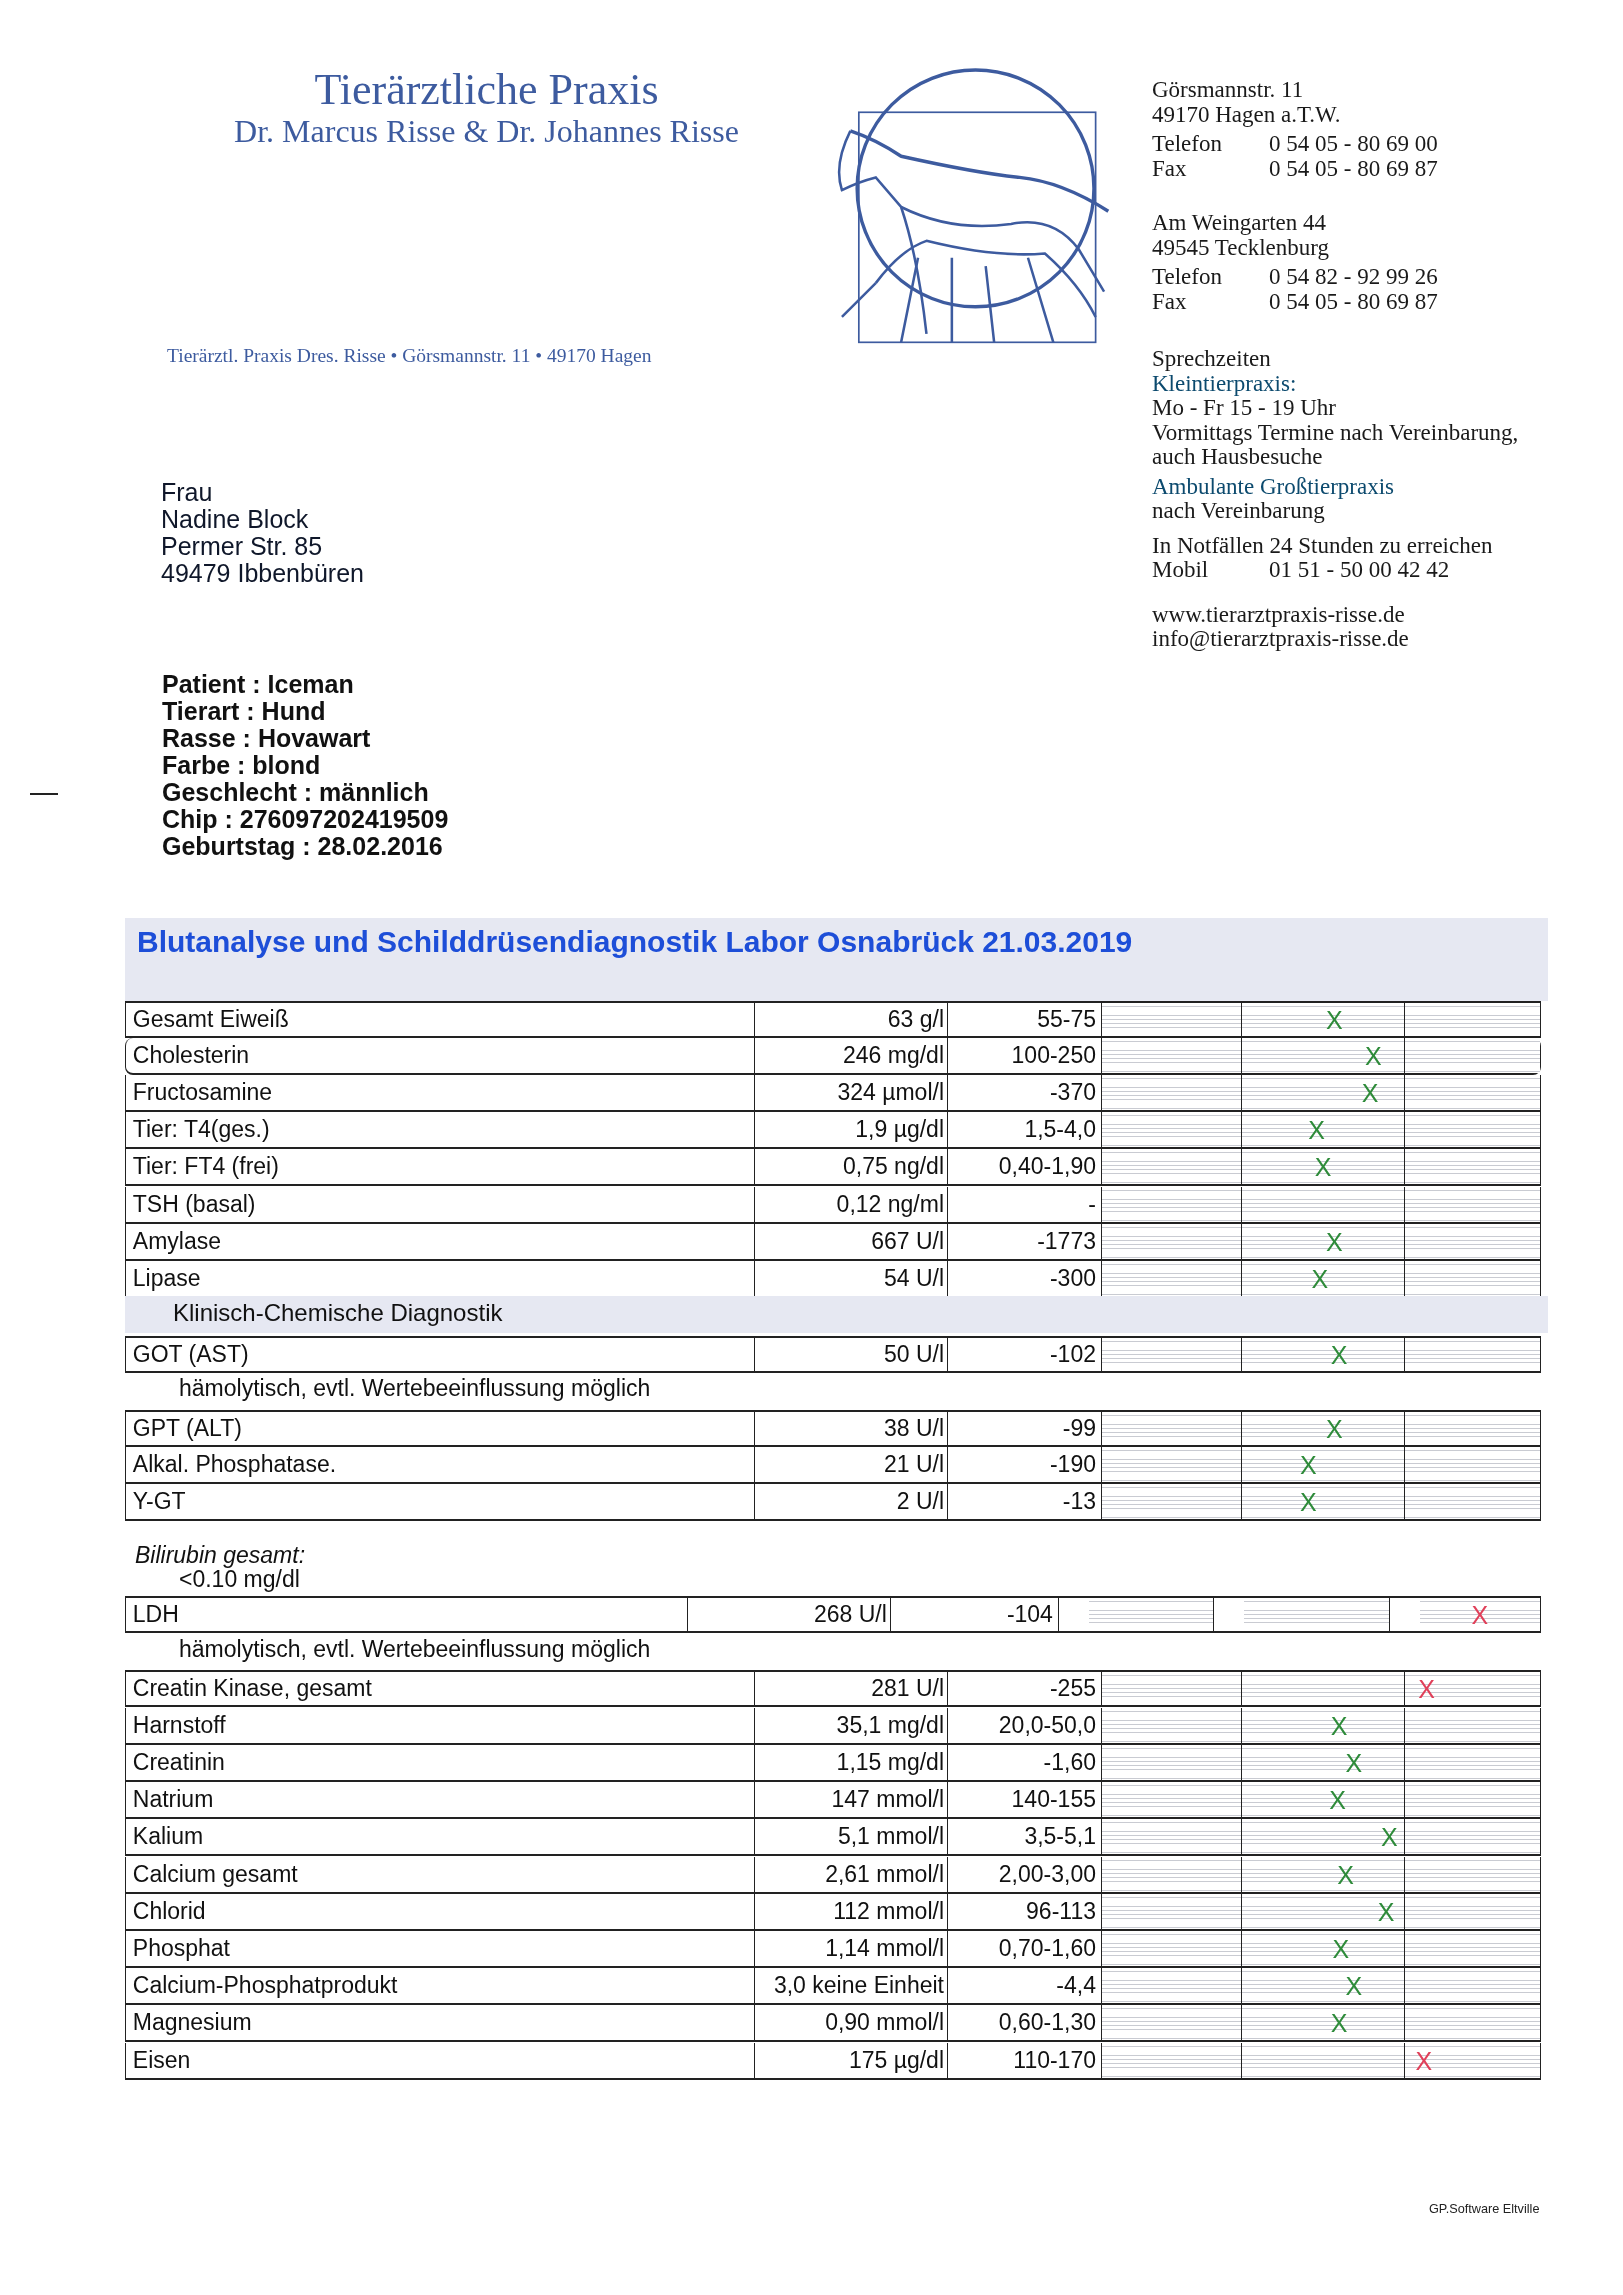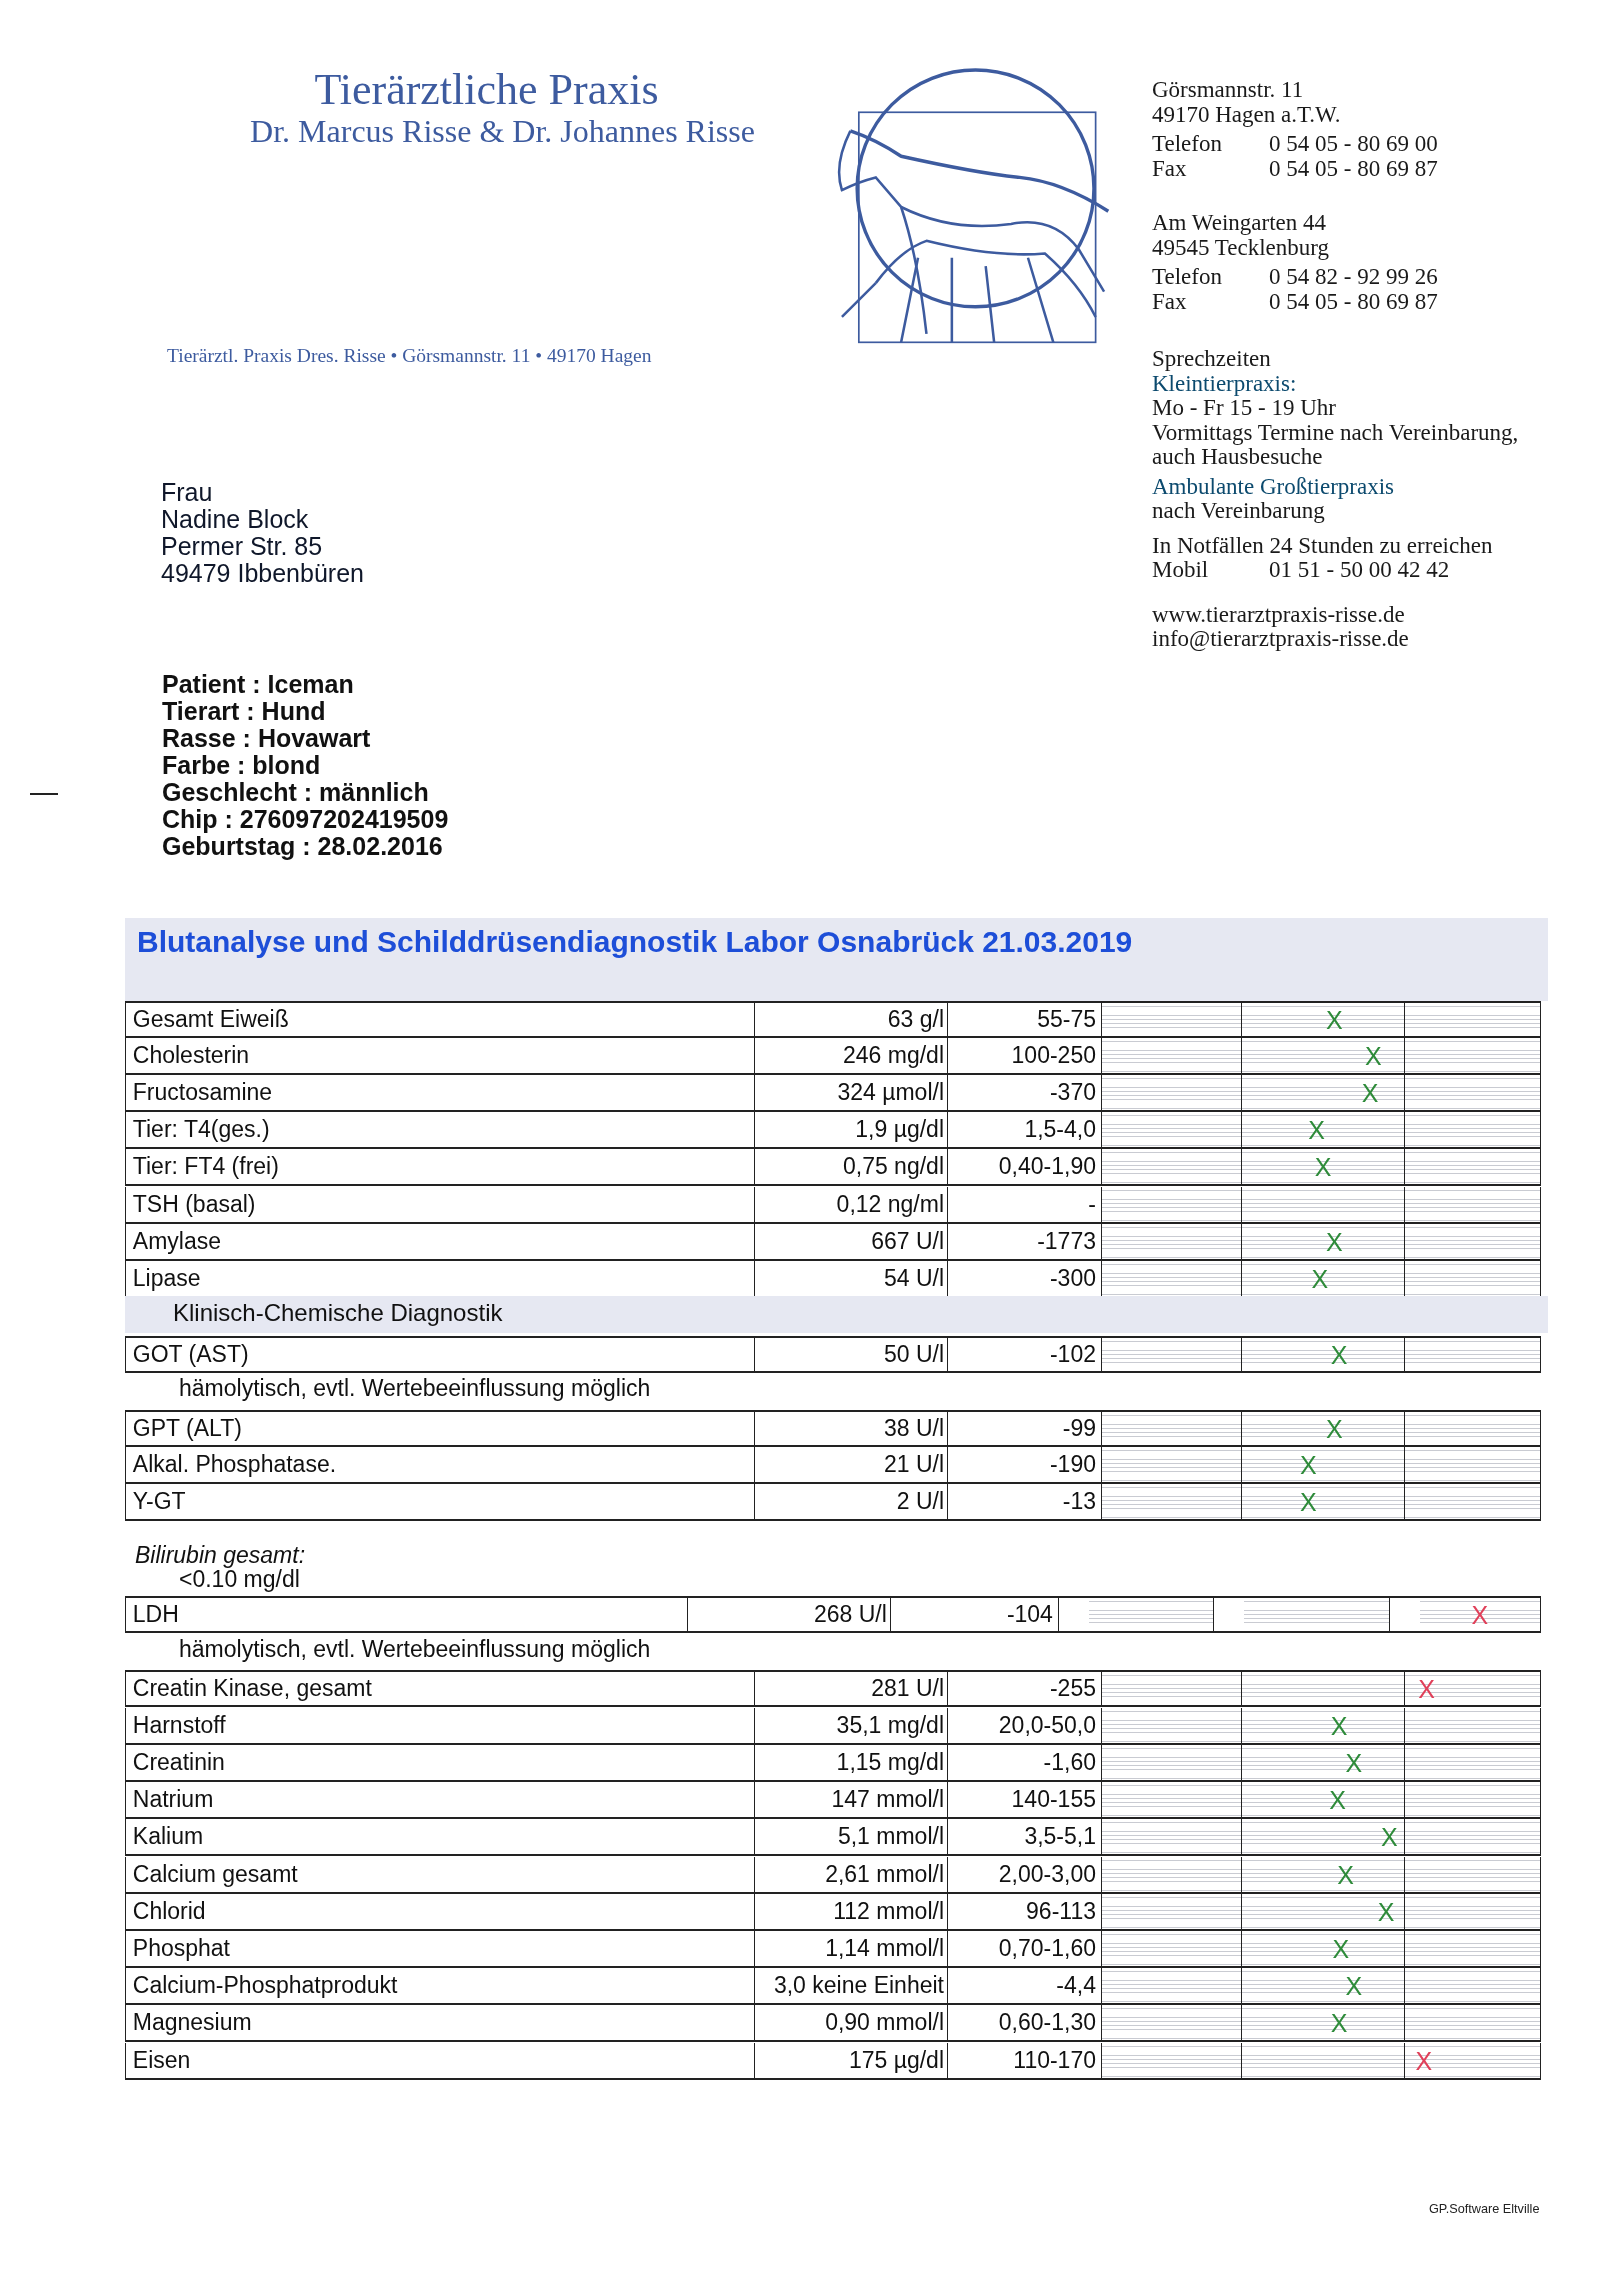--- a/index.html
+++ b/index.html
@@ -2,21 +2,21 @@
 <html style="font-size:13.5px"><head>
 <meta charset="utf-8">
 <style>
   html,body{margin:0;padding:0;background:#fff;}
   body{width:1624px;height:2295px;position:relative;overflow:hidden;font-family:"Liberation Sans",sans-serif;color:#111;}
   .blue{color:#3b5a9e;}
   .abs{position:absolute;}
 
   
   .lh-title{left:0;width:973px;text-align:center;top:64px;font-size:44px;color:#3d5b9f;font-family:"Liberation Serif",serif;}
-  .lh-sub{left:0;width:973px;text-align:center;top:113px;font-size:32px;color:#3d5b9f;font-family:"Liberation Serif",serif;padding-left:16px;}
+  .lh-sub{left:0;width:973px;text-align:center;top:113px;font-size:32px;color:#3d5b9f;font-family:"Liberation Serif",serif;}
   .lh-sender{left:167px;top:345px;font-size:19.5px;color:#3d5b9f;font-family:"Liberation Serif",serif;}
   .logo{left:825px;top:63px;width:296px;height:288px;}
 
   .contact{left:1152px;font-family:"Liberation Serif",serif;font-size:23px;line-height:24.5px;color:#1a1a1a;}
   .contact .row{display:flex;}
   .contact .lbl{width:117px;}
   .contact .blue{color:#0c4a6e;}
 
   
   .addr{left:161px;top:479px;font-size:25px;line-height:27px;color:#0f172a;}
@@ -133,21 +133,21 @@
     <div class="trow" style="top: 1001px;">
       <div class="cell c-name">Gesamt Eiweiß</div>
       <div class="cell c-val">63 g/l</div>
       <div class="cell c-ref">55-75</div>
       <div class="cell c-ind c-lo"></div>
       <div class="cell c-ind c-mid">
         <span class="mark ok" style="left: 57%;">X</span>
       </div>
       <div class="cell c-ind c-hi"></div>
     </div>
-    <div class="trow stack" style="top: 1038px;">
+    <div class="trow stack" style="top: 1038px; border-radius: 8px;">
       <div class="cell c-name">Cholesterin</div>
       <div class="cell c-val">246 mg/dl</div>
       <div class="cell c-ref">100-250</div>
       <div class="cell c-ind c-lo"></div>
       <div class="cell c-ind c-mid">
         <span class="mark ok" style="left: 81%;">X</span>
       </div>
       <div class="cell c-ind c-hi"></div>
     </div>
     <div class="trow stack" style="top: 1075px;">

